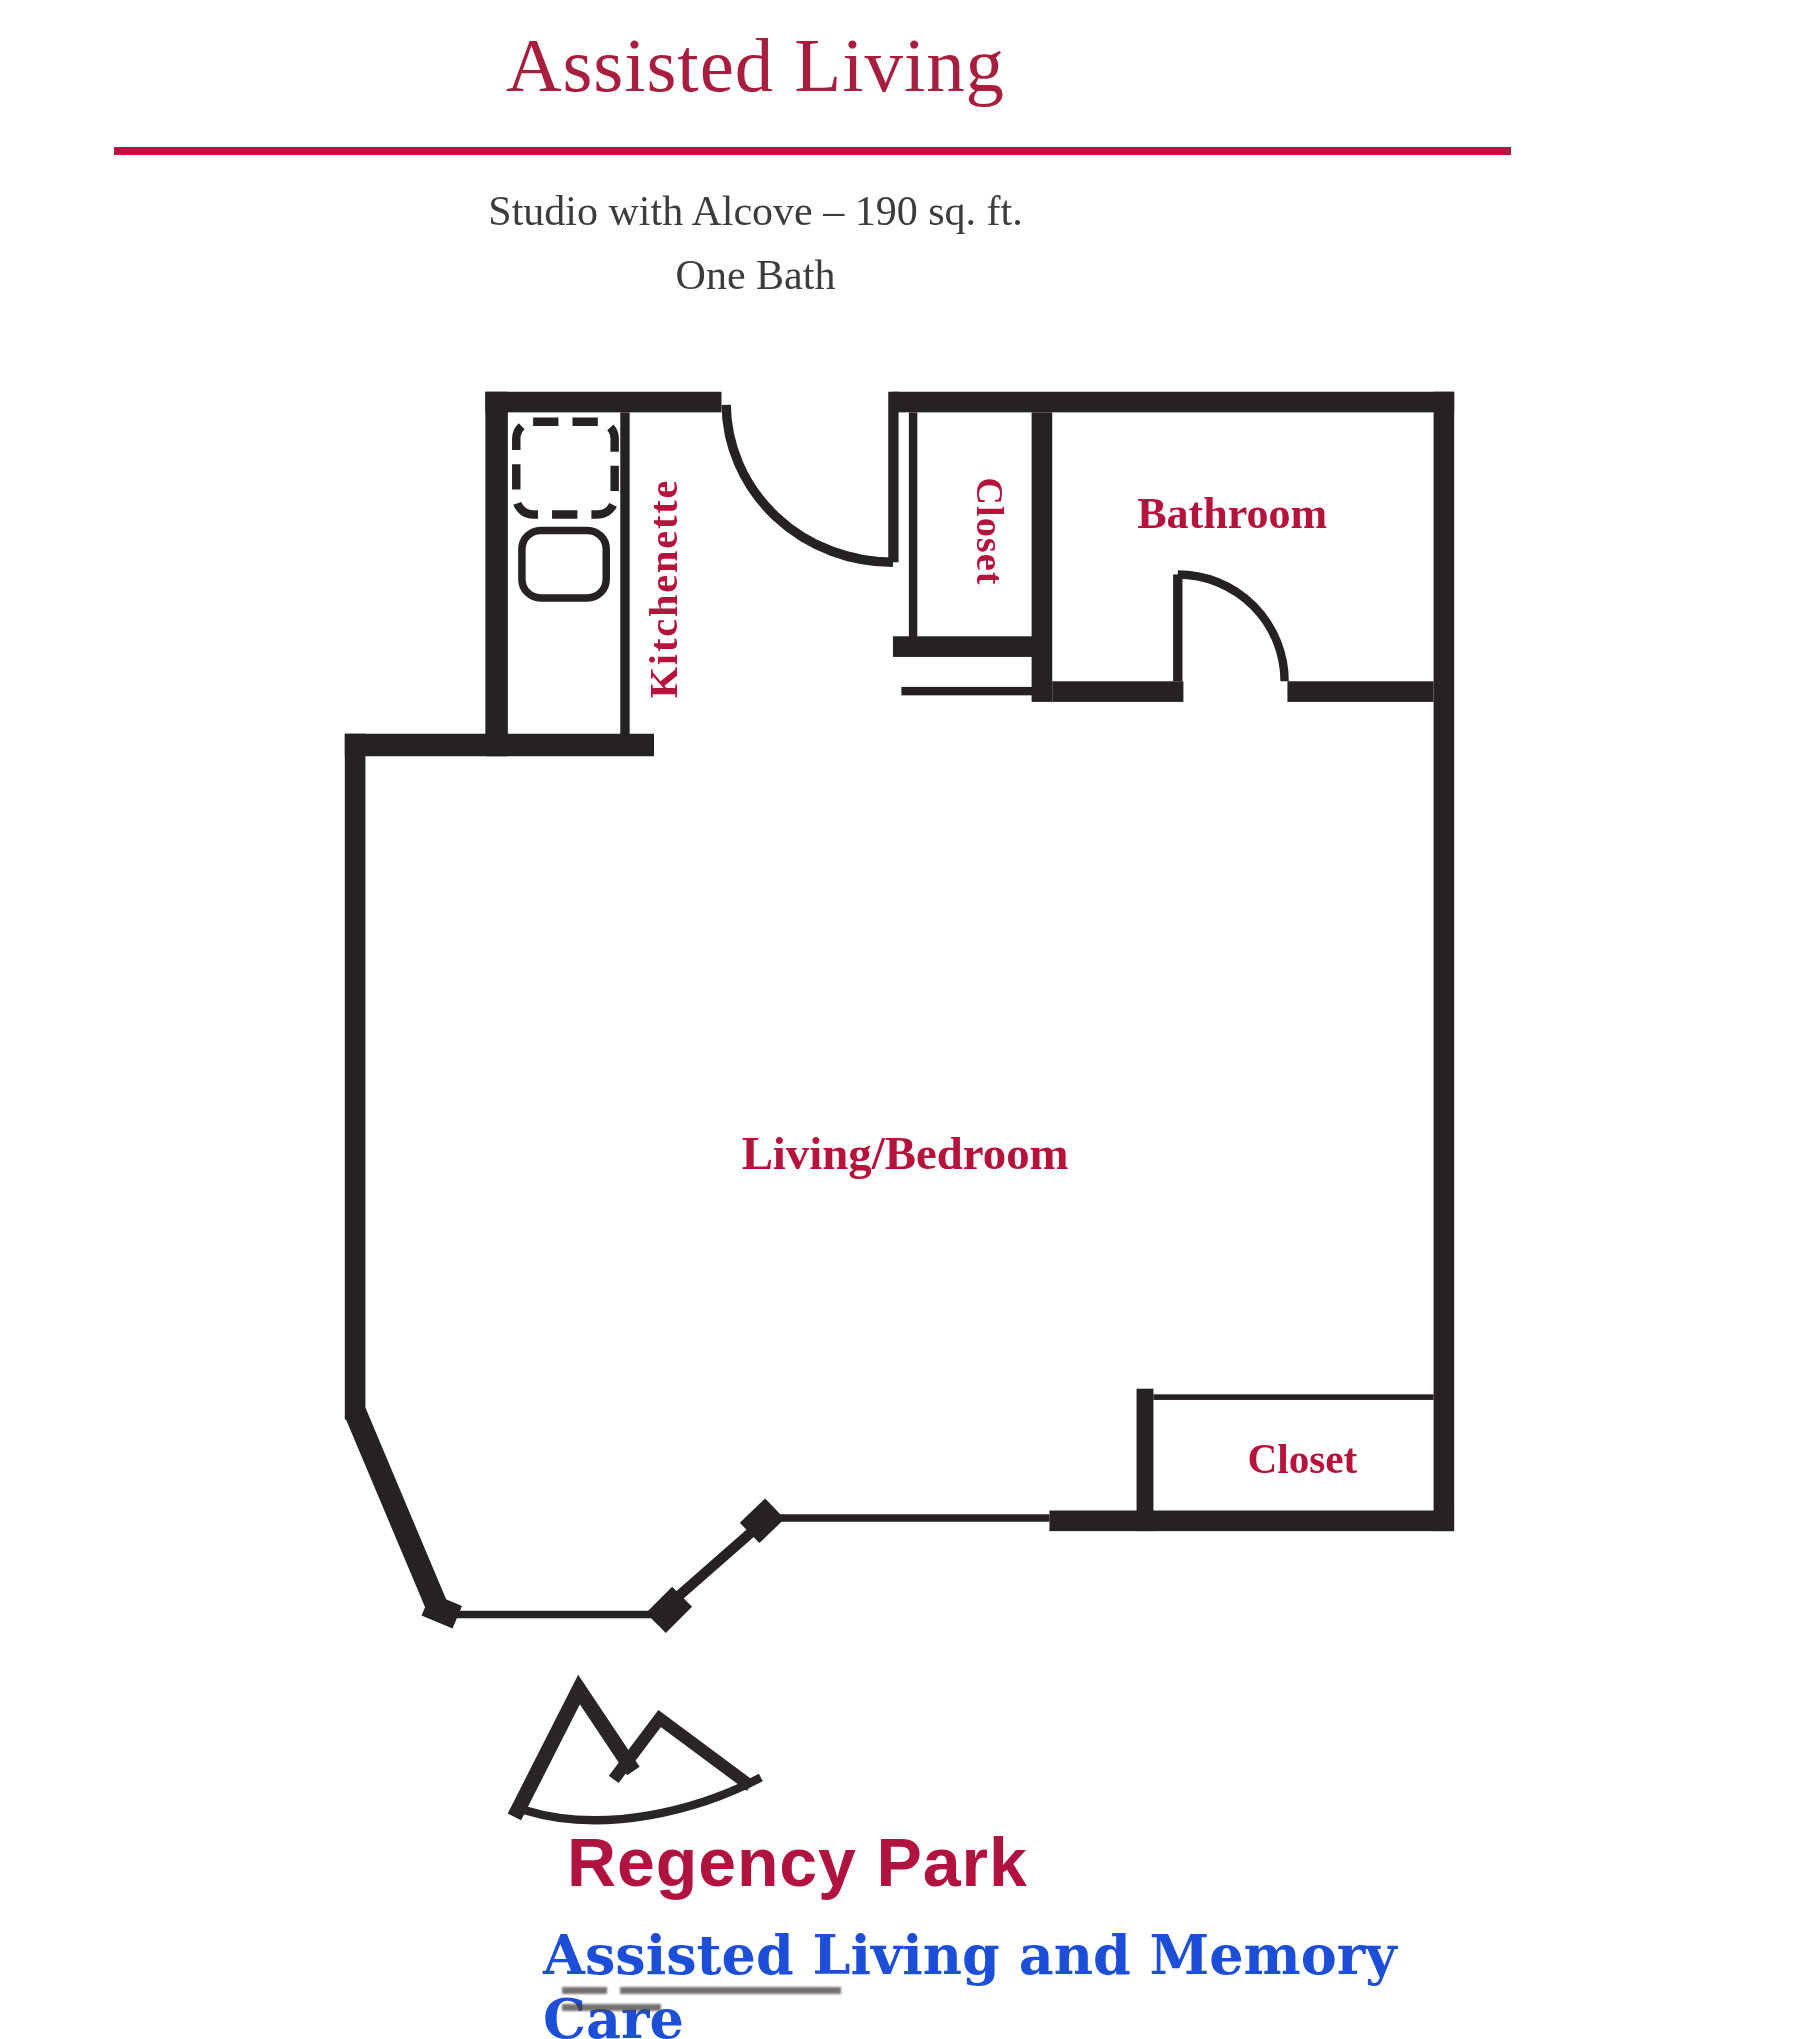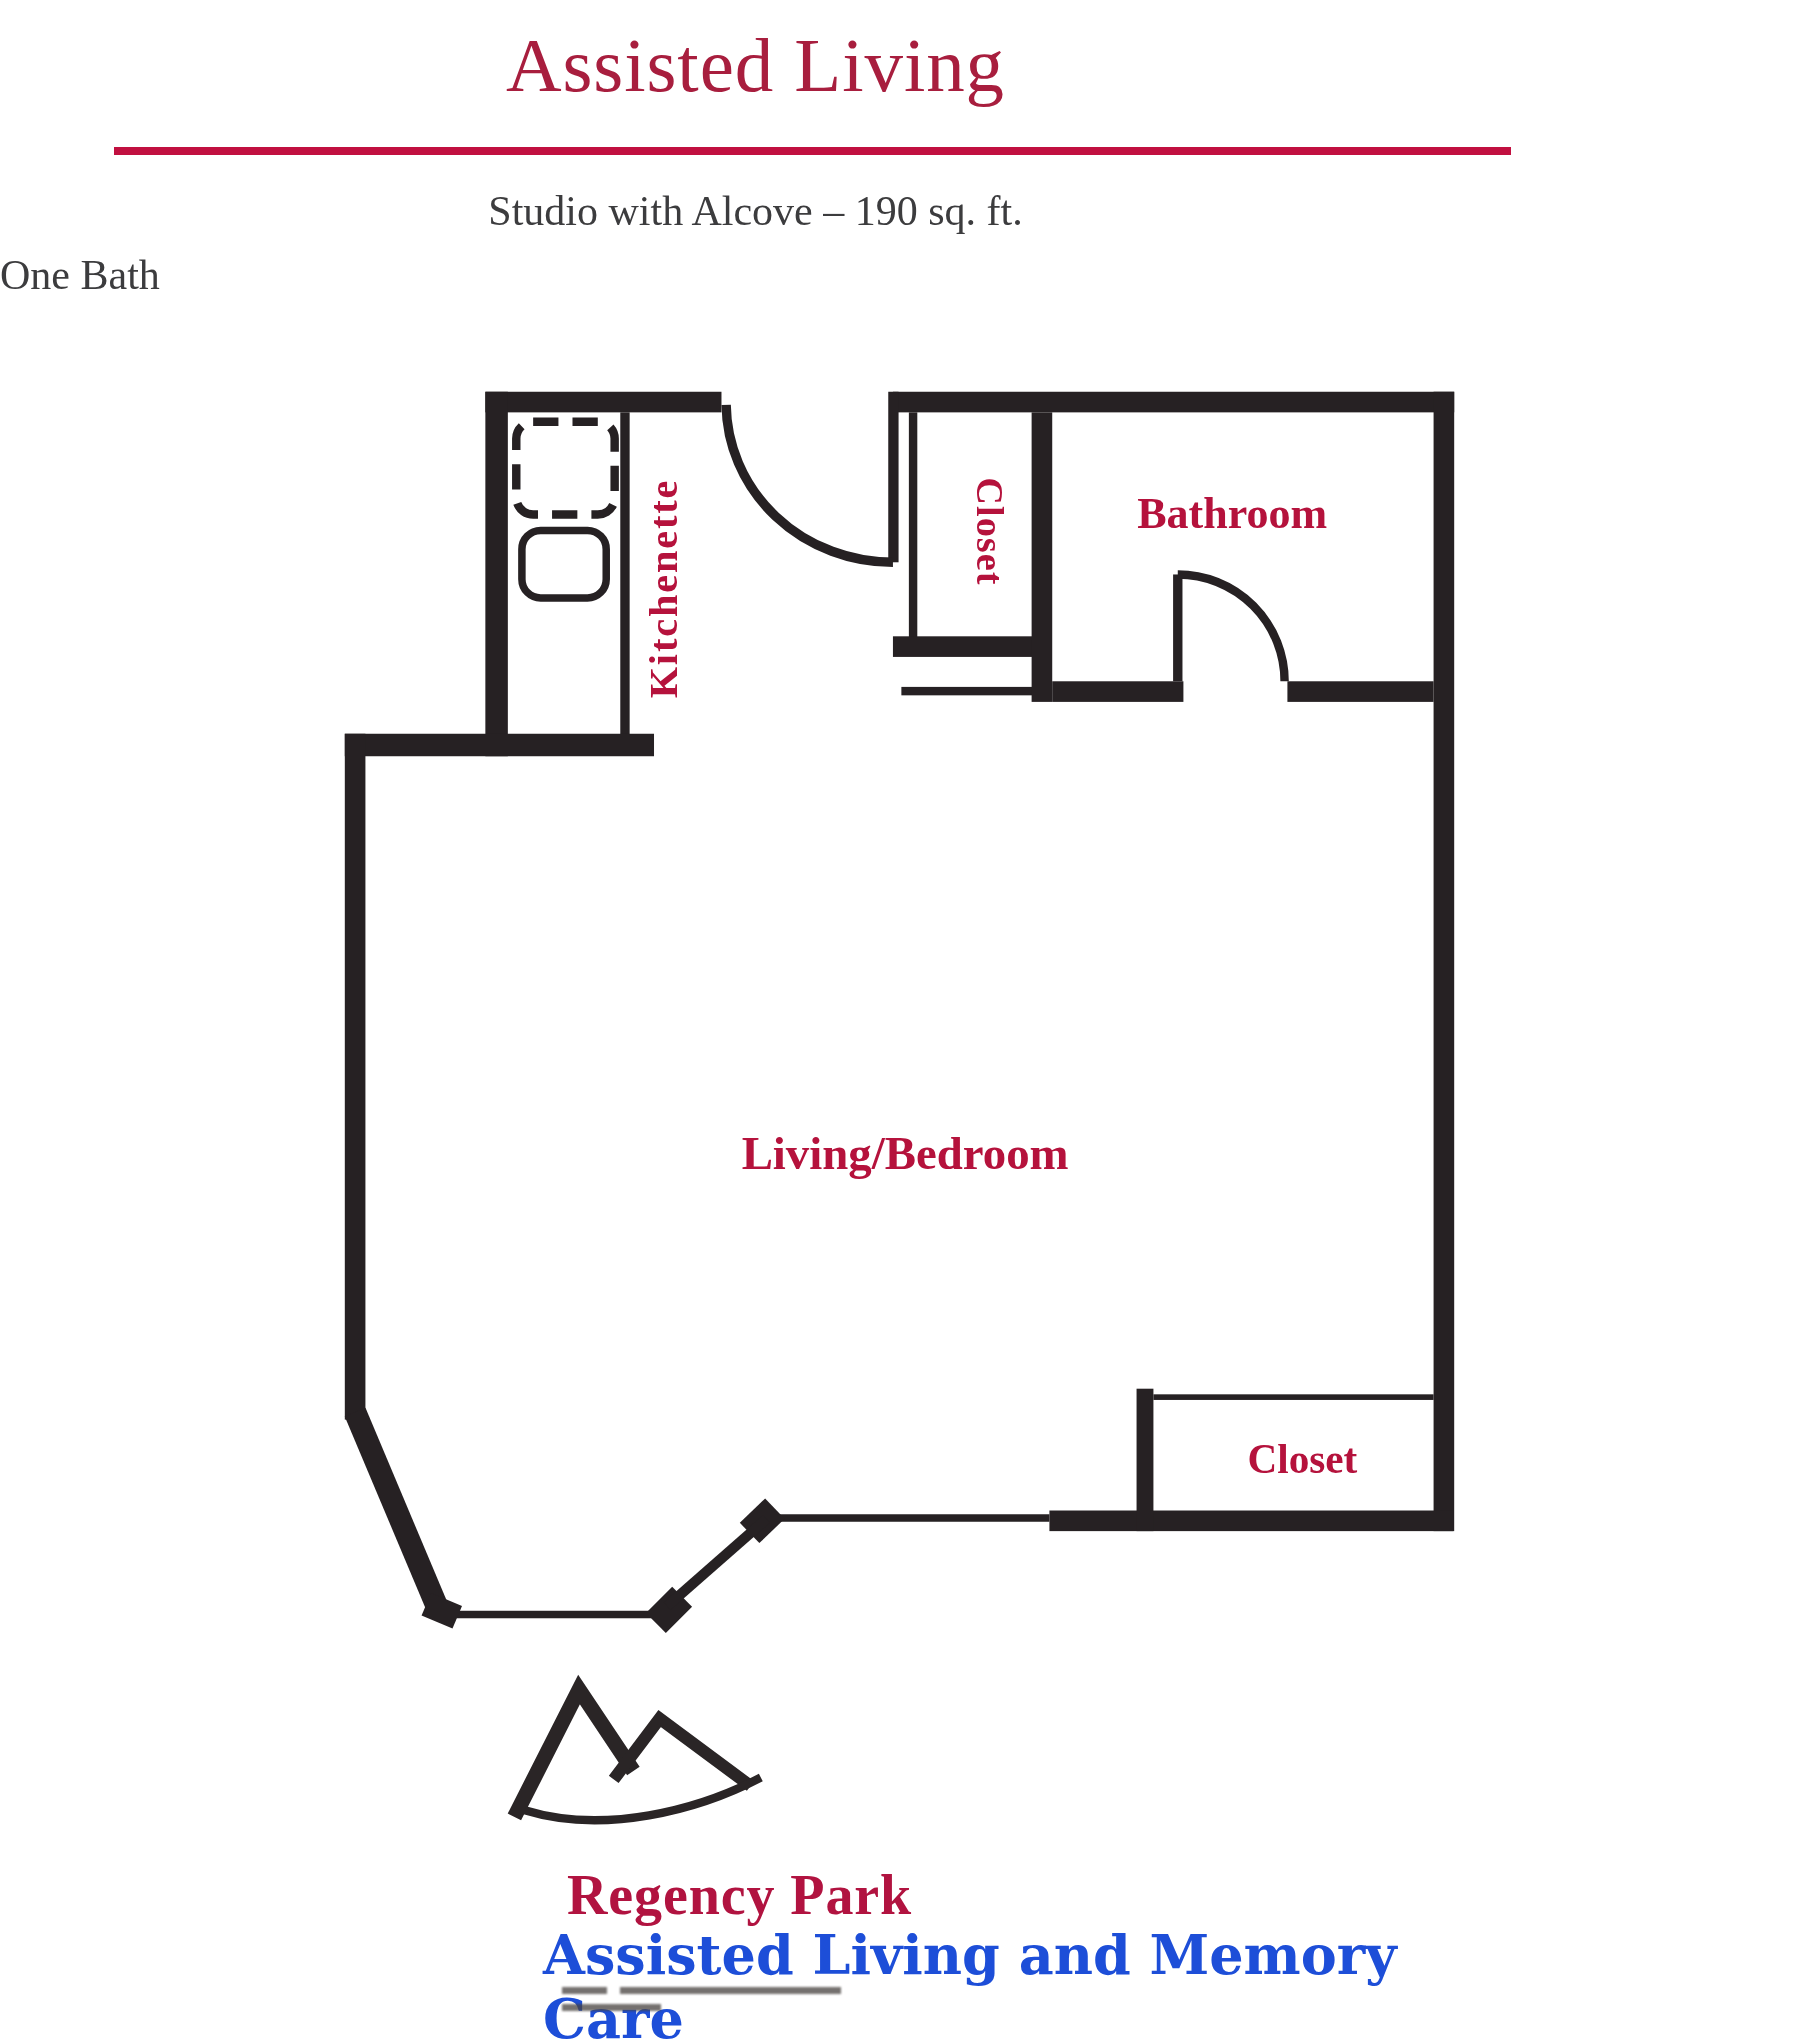--- a/index.html
+++ b/index.html
@@ -30,43 +30,43 @@
   .subtitle1{
     position:absolute;
     top:187px; left:0; width:100%;
     text-align:center;
     font-size:42px;
     color:#3c3c3e;
   }
   .subtitle2{
     position:absolute;
     top:251px; left:0; width:100%;
+    text-align:center;
     font-size:42px;
     color:#3c3c3e;
   }
   
   .plan{
     position:absolute;
     top:0; left:0;
   }
   .room-label{
     font-family:"Liberation Serif", serif;
     font-weight:bold;
     fill:#b5123c;
   }
   
   .logo-name{
     position:absolute;
     top:1823px; left:567px;
-    font-family:Liberation Serif, serif;
+    font-family:Liberation Sans, sans-serif;
     font-weight:bold;
-    font-size:56px;
+    font-size:68px;
     color:#b11340;
     letter-spacing:0.9px;
-    margin-top:40px;
   }
   .logo-tagline{
     position:absolute;
     top:1923px; left:543px;
     font-family:"DejaVu Serif", serif;
     font-weight:bold;
     font-size:54px;
     color:#1d4ed8;
     letter-spacing:0px;
   }

